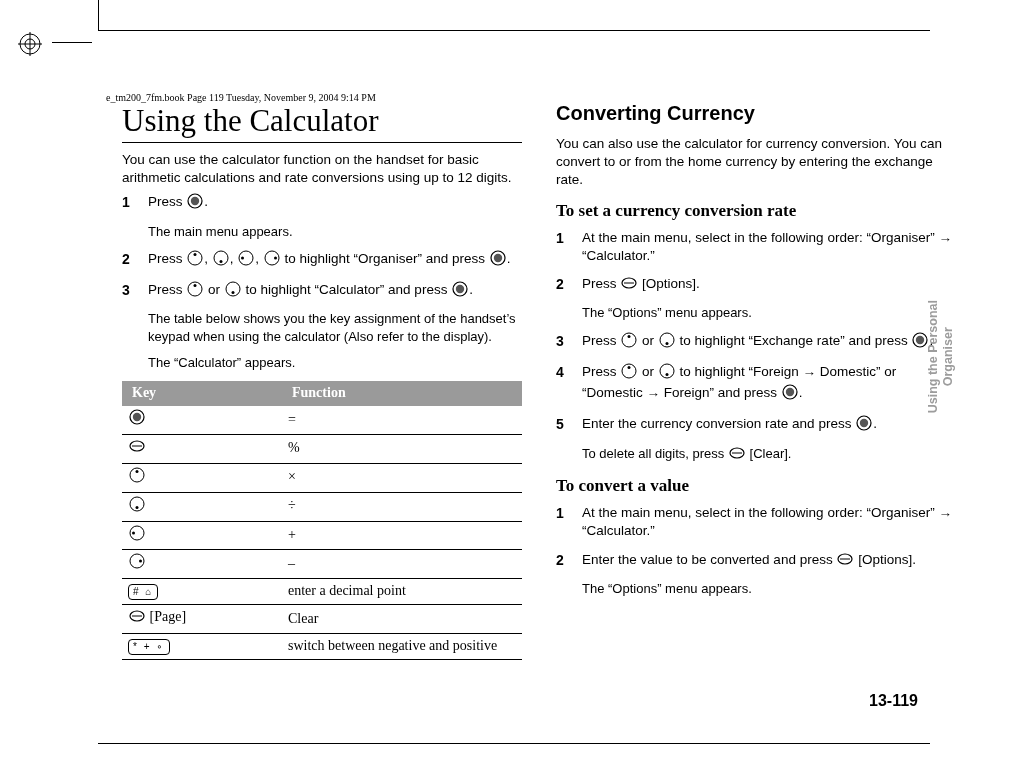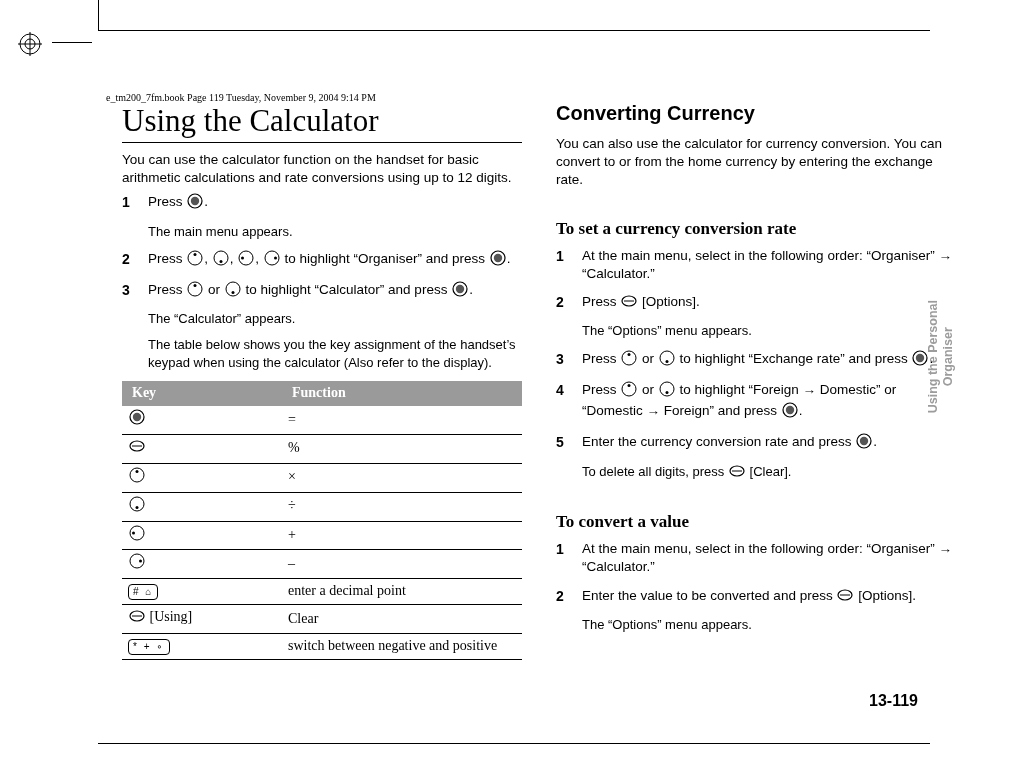--- a/index.html
+++ b/index.html
@@ -68,21 +68,21 @@
   h2 {
     font-family: Arial, Helvetica, sans-serif;
     font-weight: bold;
     font-size: 20px;
     margin: 0 0 4px 0;
   }
   h3 {
     font-family: "Times New Roman", Times, serif;
     font-weight: bold;
     font-size: 17px;
-    margin: 28px 0 6px 0;
+    margin: 10px 0 6px 0;
   }
 
   .intro { margin: 8px 0 6px 0; }
 
   .steps { margin: 0; padding: 0; list-style: none; }
   .steps > li { display: flex; gap: 12px; margin: 4px 0 10px 0; }
   .step-num { font-family: Arial, Helvetica, sans-serif; font-weight: bold; font-size: 14px; min-width: 14px; }
   .step-body { flex: 1; }
   .step-sub { font-size: 13px; margin-top: 8px; }
 
@@ -253,21 +253,21 @@
                 </svg></span>.</div>
           </li>
           <li>
             <span class="step-num">3</span>
                     <div class="step-body">Press <span class="btn-icon"><svg width="16" height="16">
                   <use href="#ic-up"></use>
                 </svg></span> or <span class="btn-icon"><svg width="16" height="16">
                   <use href="#ic-down"></use>
                 </svg></span> to highlight “Calculator” and press <span class="btn-icon"><svg width="16" height="16">
                   <use href="#ic-center"></use>
-                </svg></span>.<div class="step-sub">The “Calculator” appears.</div><div class="step-sub">The table below shows you the key assignment of the handset’s keypad when using the calculator (Also refer to the display).</div></div>
+                </svg></span>.<div class="step-sub">The table below shows you the key assignment of the handset’s keypad when using the calculator (Also refer to the display).</div><div class="step-sub">The “Calculator” appears.</div></div>
           </li>
         </ol>
 
       <table class="keymap">
         <thead>
           <tr>
             <th>Key</th>
             <th>Function</th>
           </tr>
         </thead>
@@ -308,21 +308,21 @@
                   </svg></span></td>
                     <td>–</td>
             </tr>
             <tr>
               <td class="keycell"><span class="chip-key"># ⌂</span></td>
                     <td>enter a decimal point</td>
             </tr>
             <tr>
               <td class="keycell"><span class="btn-icon"><svg width="16" height="16">
                     <use href="#ic-soft"></use>
-                  </svg></span> <span>[Using]</span></td>
+                  </svg></span> <span>[Page]</span></td>
                     <td>Clear</td>
             </tr>
             <tr>
               <td class="keycell"><span class="chip-key">* + ∘</span></td>
                     <td>switch between negative and positive</td>
             </tr>
           </tbody>
       </table>
     </div>
 

